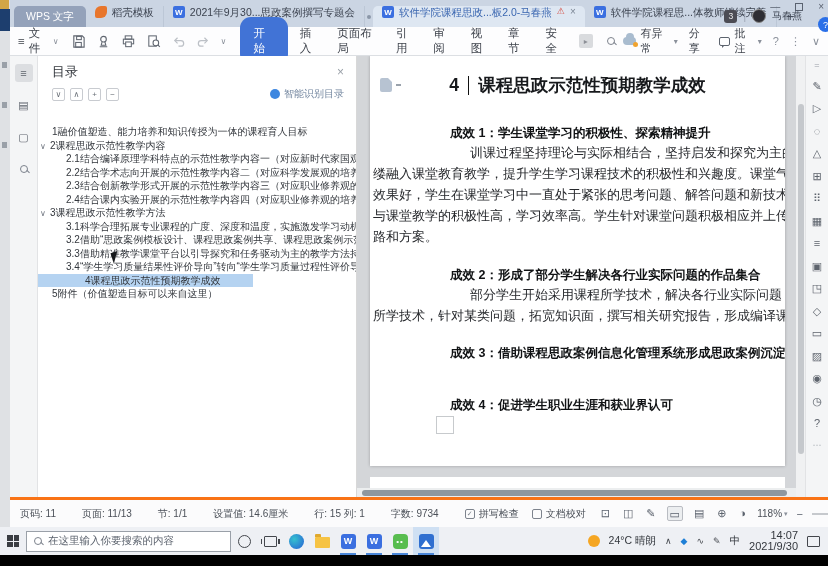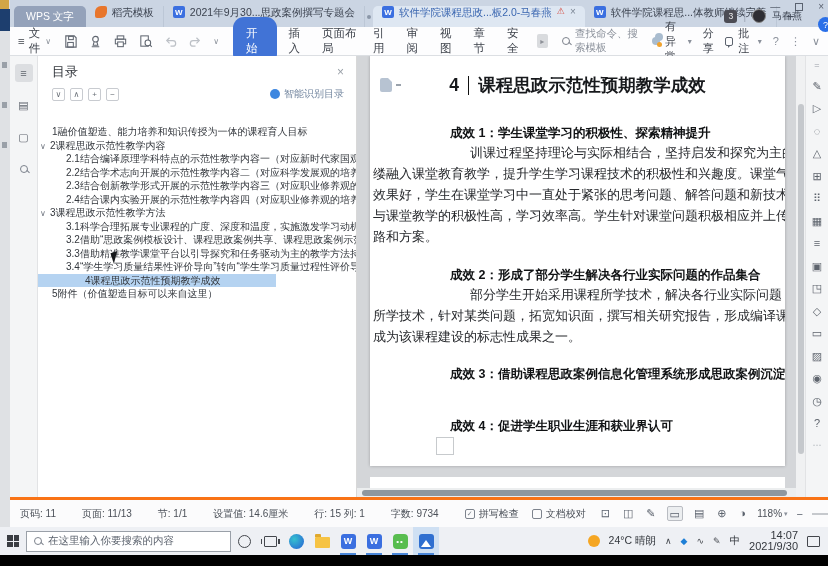--- a/index.html
+++ b/index.html
@@ -69,21 +69,21 @@
   .tocctl{display:flex;align-items:center;padding:4px 12px 0 14px;gap:5px;}
   .sqbtn{width:13px;height:13px;border:1px solid #c8cbd0;border-radius:2px;color:#6a7078;font-size:8px;
          display:flex;align-items:center;justify-content:center;background:#fff;}
   .smart{margin-left:auto;display:flex;align-items:center;gap:4px;font-size:10px;color:#7487a0;}
   .smartdot{width:10px;height:10px;border-radius:50%;background:#3d87e0;}
   .toclist{margin-top:24px;font-size:10px;color:#33373d;}
   .ti{height:13.5px;line-height:13.5px;white-space:nowrap;overflow:hidden;padding-left:14px;}
   .ti.l0{padding-left:2px;}
   .ti.l2{padding-left:28px;}
   .ti .arr{display:inline-block;width:10px;color:#707680;font-size:8px;}
-  .ti.selected{background:#b5d3f1;width:238px;padding-left:47px;}
+  .ti.selected{background:#b5d3f1;width:215px;padding-left:47px;}
   .cursorA{position:absolute;left:74px;top:196px;width:0;height:0;border-top:11px solid #15171a;
            border-right:7px solid transparent;transform:rotate(-18deg);}
   
   .docarea{position:absolute;left:347px;top:0;width:439px;height:441px;background:#d4d6d9;overflow:hidden;}
   .page{position:absolute;left:13px;top:0;width:415px;height:410px;background:#fff;box-shadow:0 0 3px rgba(0,0,0,.25);}
   .page2{position:absolute;left:13px;top:421px;width:415px;height:12px;background:#fff;}
   .pgico{position:absolute;left:10px;top:22px;width:12px;height:14px;background:#b7c3d2;border-radius:2px;}
   .pgico::after{content:"";position:absolute;right:0;top:0;border-left:4px solid transparent;border-top:4px solid #fff;}
   .pgdash{position:absolute;left:26px;top:28px;width:5px;height:1.5px;background:#9aa2ac;}
   .dhead{display:flex;align-items:center;justify-content:center;padding-top:17px;gap:9px;
@@ -253,21 +253,20 @@
       <div class="mtab">插入</div>
       <div class="mtab">页面布局</div>
       <div class="mtab">引用</div>
       <div class="mtab">审阅</div>
       <div class="mtab">视图</div>
       <div class="mtab">章节</div>
       <div class="mtab">安全</div>
       <div class="graybtn">▸</div>
       <div class="findbox">
         <span class="mag"></span>
-        <span>查找命令、搜索模板</span>
       </div>
       <div class="tbright">
         <span style="display:flex;align-items:center;gap:5px">
           <span class="cloud"></span>
           <span>有异常</span>
           <span class="dim" style="font-size:8px">▾</span>
         </span>
         <span>分享</span>
         <span style="display:flex;align-items:center;gap:5px">
           <span class="bubble"></span>
@@ -337,21 +336,20 @@
           <div class="h2">成效 1：学生课堂学习的积极性、探索精神提升</div>
           <div class="bl ind">训课过程坚持理论与实际相结合，坚持启发和探究为主的训课模式，坚持</div>
           <div class="bl">缕融入课堂教育教学，提升学生学习课程技术的积极性和兴趣度。课堂气氛</div>
           <div class="bl">效果好，学生在课堂学习中一直处于紧张的思考问题、解答问题和新技术的</div>
           <div class="bl">与课堂教学的积极性高，学习效率高。学生针对课堂问题积极相应并上传自</div>
           <div class="bl">路和方案。</div>
           <div style="height:8px"></div>
           <div class="h2">成效 2：形成了部分学生解决各行业实际问题的作品集合</div>
           <div class="bl ind">部分学生开始采用课程所学技术，解决各行业实际问题，提交相应的作品</div>
           <div class="bl">所学技术，针对某类问题，拓宽知识面，撰写相关研究报告，形成编译课程</div>
-          <div class="bl">成为该课程建设的标志性成果之一。</div>
           <div style="height:7px"></div>
           <div class="h2">成效 3：借助课程思政案例信息化管理系统形成思政案例沉淀和共享效应</div>
           <div style="height:23px"></div>
           <div class="h2">成效 4：促进学生职业生涯和获业界认可</div>
           <div class="emptybox"></div>
         </div>
         <div class="page2"></div>
         <div class="hscroll">
           <div class="hthumb"></div>
         </div>

